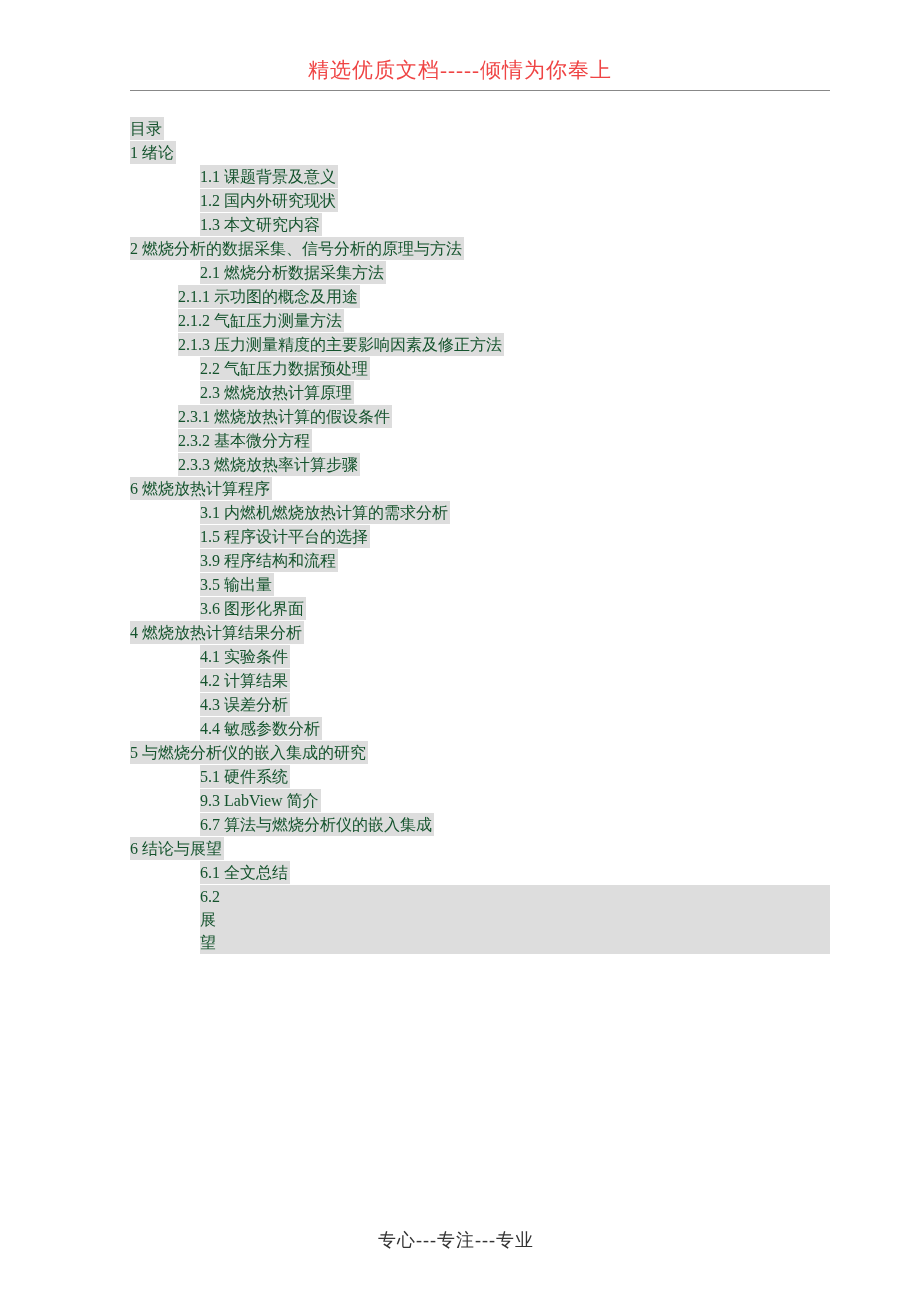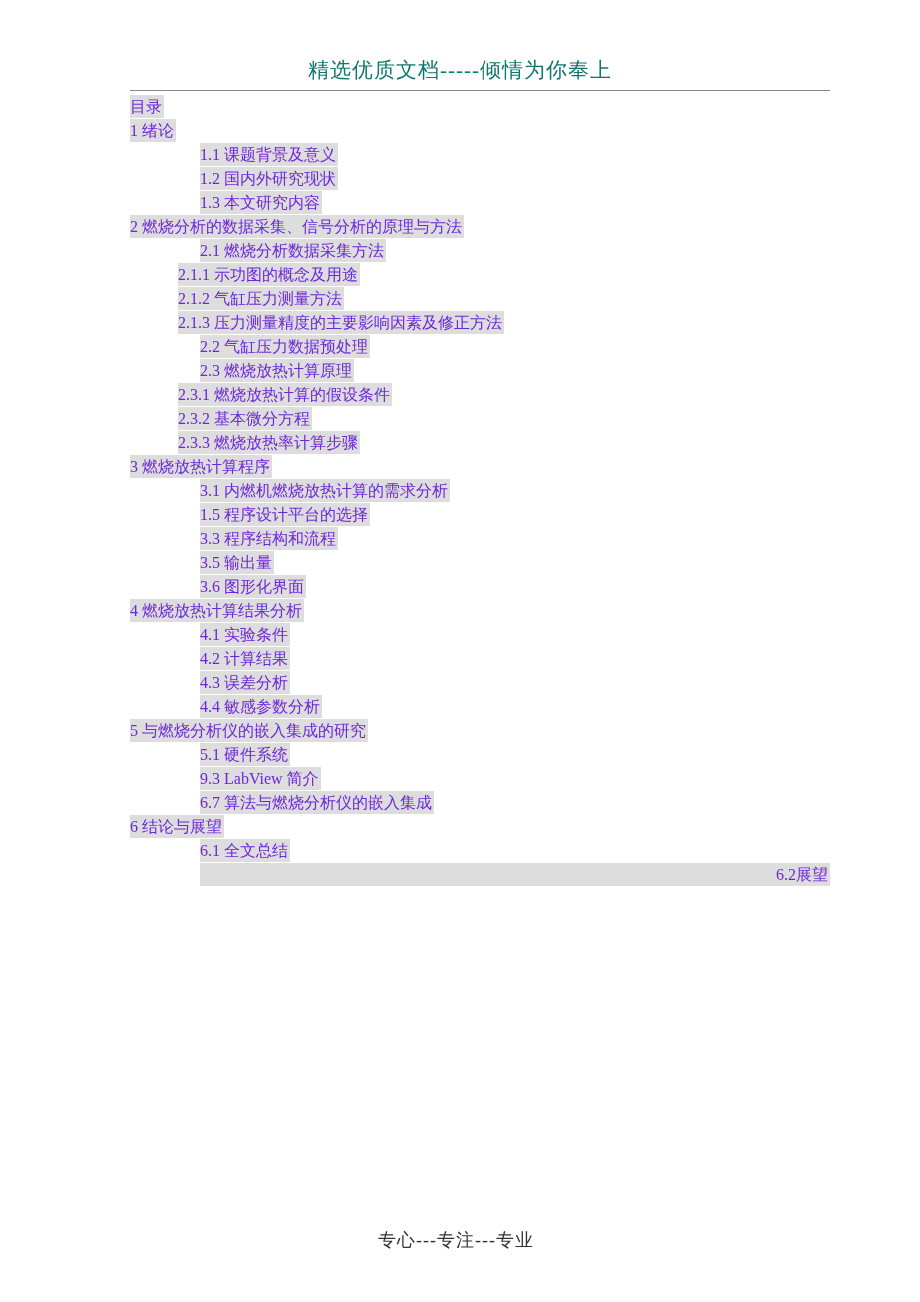--- a/index.html
+++ b/index.html
@@ -10,47 +10,48 @@
     body {
       background: #ffffff;
       font-family: "SimSun", "宋体", serif;
       width: 920px;
       height: 1302px;
       position: relative;
     }
     .page-header {
       text-align: center;
       font-size: 21px;
-      color: #0f766e;
+      color: #ef4444;
       padding-top: 56px;
       padding-bottom: 6px;
       letter-spacing: 1px;
     }
     .header-rule {
       border: none;
       border-top: 1px solid #888;
       margin: 0 90px 0 130px;
     }
     .content {
-      margin: 4px 90px 0 130px;
+      margin: 26px 90px 0 130px;
       font-size: 16px;
       line-height: 23px;
-      color: #6d28d9;
+      color: #14532d;
     }
     .toc-line {
       display: inline-block;
       background: #dddddd;
       padding: 0 2px 0 0;
       margin-bottom: 1px;
     }
     .toc-line.wide {
       display: flex;
       justify-content: flex-end;
       width: 100%;
       background: #dddddd;
+      flex-direction: column;
     }
     .toc-line.wide span {
       background: #dddddd;
     }
     .toc-row {
       display: block;
     }
     .level-0 { margin-left: 0; }
     .level-1 { margin-left: 24px; padding-left: 46px; }
     .level-2 { margin-left: 48px; }
@@ -81,24 +82,24 @@
       <div class="toc-row level-0"><span class="toc-line">2 燃烧分析的数据采集、信号分析的原理与方法</span></div>
       <div class="toc-row level-1"><span class="toc-line">2.1 燃烧分析数据采集方法</span></div>
       <div class="toc-row level-2"><span class="toc-line">2.1.1 示功图的概念及用途</span></div>
       <div class="toc-row level-2"><span class="toc-line">2.1.2 气缸压力测量方法</span></div>
       <div class="toc-row level-2"><span class="toc-line">2.1.3 压力测量精度的主要影响因素及修正方法</span></div>
       <div class="toc-row level-1"><span class="toc-line">2.2 气缸压力数据预处理</span></div>
       <div class="toc-row level-1"><span class="toc-line">2.3 燃烧放热计算原理</span></div>
       <div class="toc-row level-2"><span class="toc-line">2.3.1 燃烧放热计算的假设条件</span></div>
       <div class="toc-row level-2"><span class="toc-line">2.3.2 基本微分方程</span></div>
       <div class="toc-row level-2"><span class="toc-line">2.3.3 燃烧放热率计算步骤</span></div>
-      <div class="toc-row level-0"><span class="toc-line">3 燃烧放热计算程序</span></div>
+      <div class="toc-row level-0"><span class="toc-line">6 燃烧放热计算程序</span></div>
       <div class="toc-row level-1"><span class="toc-line">3.1 内燃机燃烧放热计算的需求分析</span></div>
       <div class="toc-row level-1"><span class="toc-line">1.5 程序设计平台的选择</span></div>
-      <div class="toc-row level-1"><span class="toc-line">3.3 程序结构和流程</span></div>
+      <div class="toc-row level-1"><span class="toc-line">3.9 程序结构和流程</span></div>
       <div class="toc-row level-1"><span class="toc-line">3.5 输出量</span></div>
       <div class="toc-row level-1"><span class="toc-line">3.6 图形化界面</span></div>
       <div class="toc-row level-0"><span class="toc-line">4 燃烧放热计算结果分析</span></div>
       <div class="toc-row level-1"><span class="toc-line">4.1 实验条件</span></div>
       <div class="toc-row level-1"><span class="toc-line">4.2 计算结果</span></div>
       <div class="toc-row level-1"><span class="toc-line">4.3 误差分析</span></div>
       <div class="toc-row level-1"><span class="toc-line">4.4 敏感参数分析</span></div>
       <div class="toc-row level-0"><span class="toc-line">5 与燃烧分析仪的嵌入集成的研究</span></div>
       <div class="toc-row level-1"><span class="toc-line">5.1 硬件系统</span></div>
       <div class="toc-row level-1"><span class="toc-line">9.3 LabView 简介</span></div>

